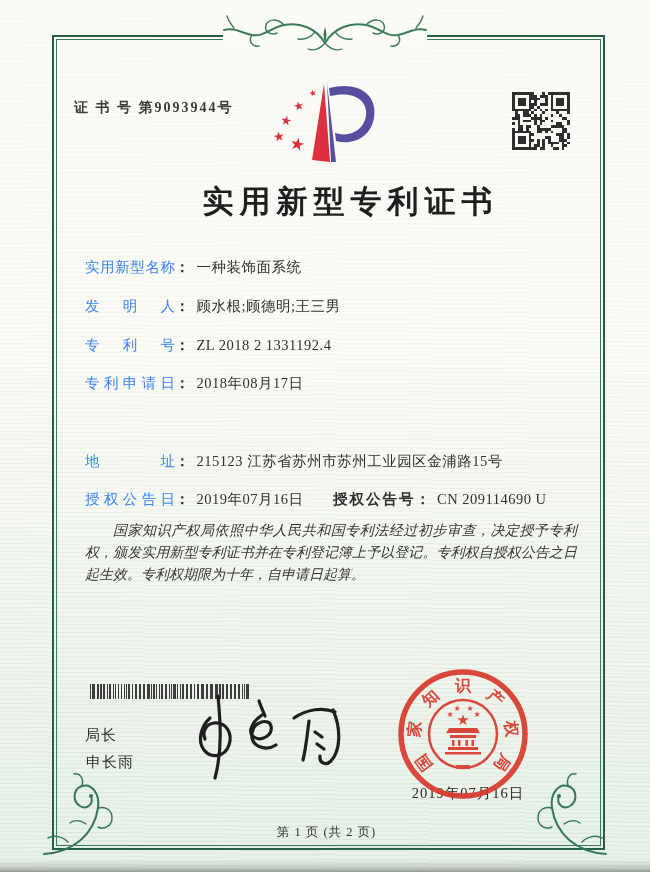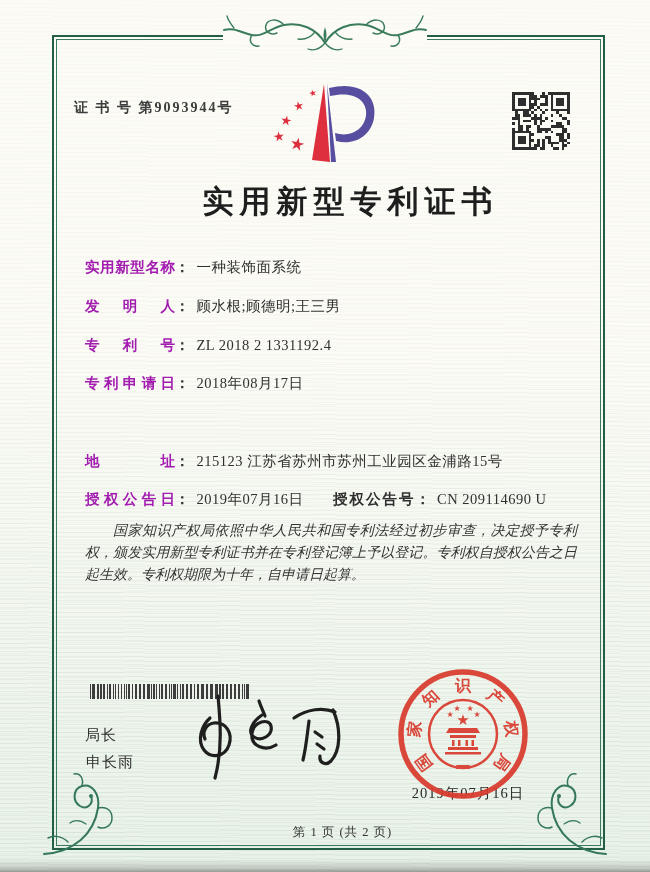--- a/index.html
+++ b/index.html
@@ -38,21 +38,21 @@
 
   .cert-no{position:absolute;left:74px;top:99px;z-index:3;font-size:14px;letter-spacing:2px;color:#3c3c3c;font-weight:bold;}
   .logo{position:absolute;left:266px;top:78px;z-index:3;}
   .qr{position:absolute;left:512px;top:92px;z-index:3;}
   .title{
     position:absolute;left:52px;width:549px;top:181px;z-index:3;text-align:center;
     font-size:31px;font-weight:700;letter-spacing:6px;color:#1e1e1e;padding-left:24px;
   }
   .field-row{position:absolute;left:85px;z-index:3;font-size:14.5px;white-space:nowrap;}
   .field-label{
-    display:inline-block;width:90px;font-weight:700;color:#a21caf;
+    display:inline-block;width:90px;font-weight:400;color:#3b82f6;
     text-align:justify;text-align-last:justify;vertical-align:bottom;
   }
   .field-colon{font-weight:600;}
   .field-value{margin-left:7px;letter-spacing:0.5px;color:#303030;}
   .field-group2{position:absolute;left:248px;top:0;white-space:nowrap;}
   .field-group2 .field-label2{font-weight:600;letter-spacing:2px;}
 
   .body-text{
     position:absolute;left:85px;top:520px;width:492px;z-index:3;
     font-size:14px;line-height:22px;font-style:italic;color:#333;text-align:justify;
@@ -63,21 +63,21 @@
   .signer-title{position:absolute;left:85px;top:726px;z-index:3;font-size:15px;letter-spacing:1px;}
   .signer-name{position:absolute;left:86px;top:753px;z-index:3;font-size:15px;letter-spacing:1px;}
   .signature{position:absolute;left:182px;top:688px;z-index:3;}
   .seal{position:absolute;left:396px;top:667px;z-index:4;opacity:0.93;}
   .seal-date{
     position:absolute;left:398px;top:784px;width:140px;z-index:3;text-align:center;
     font-size:14.5px;letter-spacing:1px;color:#2a2a2a;
   }
   .footer{
     position:absolute;left:52px;width:549px;top:824px;z-index:3;text-align:center;
-    font-size:12.5px;letter-spacing:1px;color:#333;padding-left:16px;
+    font-size:12.5px;letter-spacing:1px;color:#333;
   }
 </style>
 </head>
 <body>
 
 <div class="page">
   <div class="texture"></div>
   <div class="tint"></div>
 
   <div class="frame"></div>

